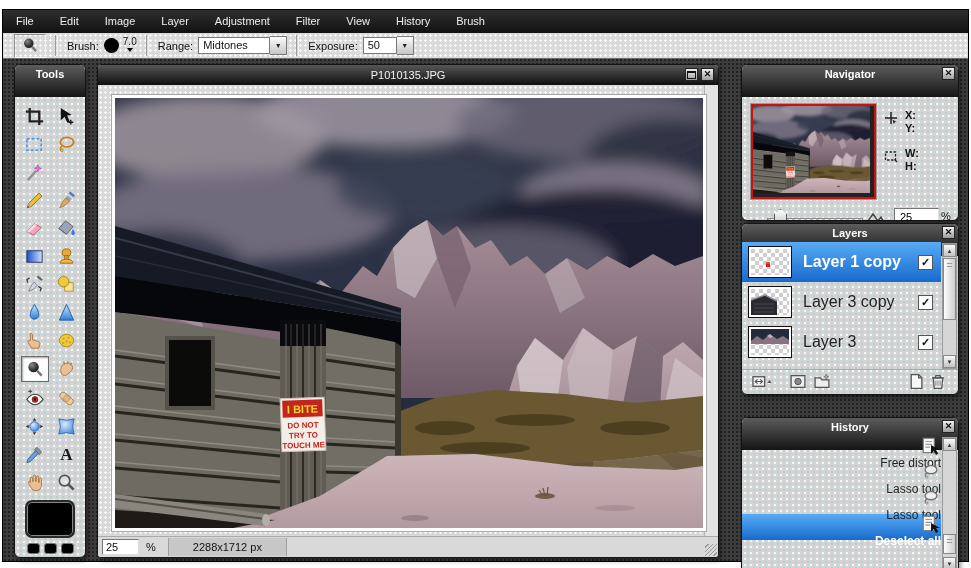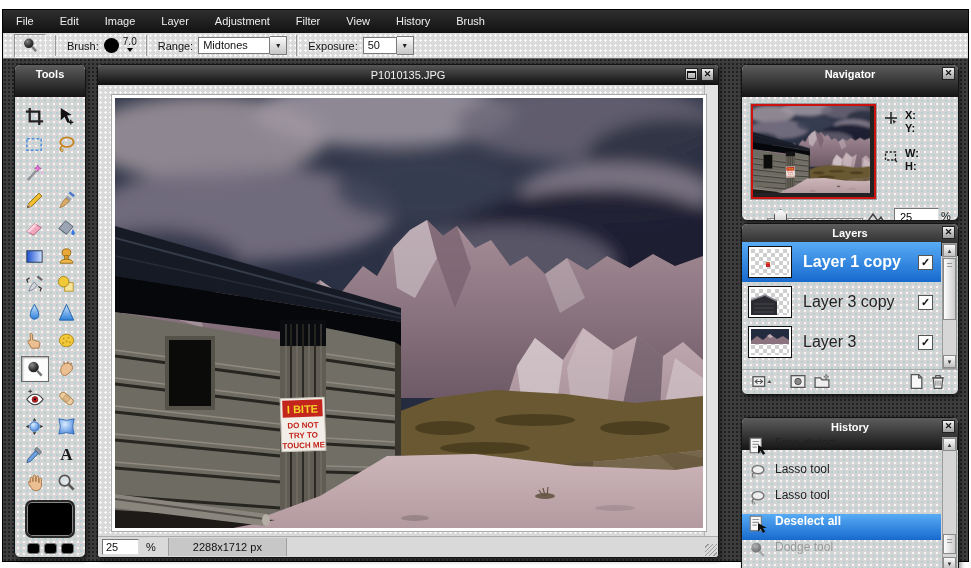--- a/index.html
+++ b/index.html
@@ -108,21 +108,21 @@
   .scroll-thumb{position:absolute;left:0;right:0;background:linear-gradient(90deg,#fdfdfd,#cdcdcd);
       border:1px solid #8a8a8a;box-sizing:border-box;}
   .scroll-thumb i{display:block;margin:4px 3px 0;height:4px;
       background:repeating-linear-gradient(#9a9a9a 0 1px,transparent 1px 3px);}
   .layers-footer{position:absolute;left:0;right:0;bottom:0;height:24px;border-top:1px solid #aaa;}
   .lf-icon{position:absolute;top:3px;width:20px;height:17px;}
   .lf-icon svg{width:100%;height:100%;}
   
   #history-panel{left:738px;top:407px;width:216px;height:155px;}
   .history-list{position:absolute;left:0;top:18px;right:17px;}
-  .history-row{height:26px;display:flex;align-items:flex-start;}
+  .history-row{height:26px;display:flex;align-items:flex-end;flex-direction:column;}
   .history-row .icon{width:20px;height:20px;margin-left:6px;}
   .history-row .icon svg{width:20px;height:20px;}
   .history-label{font-size:12px;color:#222;margin-left:7px;}
   .history-row.selected{background:linear-gradient(#58abf4,#176ace);}
   .history-row.selected .history-label{color:#fff;font-weight:bold;}
   .history-row.disabled .history-label{color:#9a9a9a;}
   .history-row.disabled .icon{filter:grayscale(1);opacity:.5;}
   #history-scroll{top:19px;bottom:2px;}
 </style>
 </head>
@@ -733,34 +733,20 @@
           <span class="history-label">Lasso tool</span>
         </div>
         <div class="history-row selected">
           <span class="icon"><svg viewBox="0 0 18 18">
               <rect x="2" y="2" width="10" height="13" fill="#f8f8f8" stroke="#777" stroke-width="1"></rect>
               <path d="M4 5h6M4 7.5h6M4 10h4" stroke="#999" stroke-width="1"></path>
               <path d="M9 8v8l2.5-2.5 2 3.5 2-1.2-2-3.3H17z" fill="#111"></path>
             </svg></span>
           <span class="history-label">Deselect all</span>
         </div>
-        <div class="history-row disabled">
-          <span class="icon"><svg viewBox="0 0 22 22">
-              <defs>
-                <radialGradient id="dsph" cx=".35" cy=".3" r=".9">
-                  <stop offset="0" stop-color="#8a8a8a"></stop>
-                  <stop offset=".5" stop-color="#3a3a3a"></stop>
-                  <stop offset="1" stop-color="#0a0a0a"></stop>
-                </radialGradient>
-              </defs>
-              <circle cx="9" cy="8.5" r="5.5" fill="url(#dsph)"></circle>
-              <path d="M12.8 12.5l4.7 5" stroke="#777" stroke-width="2.6"></path>
-            </svg></span>
-          <span class="history-label">Dodge tool</span>
-        </div>
       </div>
     <div class="vscrollbar" id="history-scroll">
       <span class="scroll-btn" style="top:0">▲</span>
       <span class="scroll-thumb" style="bottom:16px;height:20px">
           <i></i>
         </span>
       <span class="scroll-btn" style="bottom:0">▼</span>
     </div>
   </div>
 

